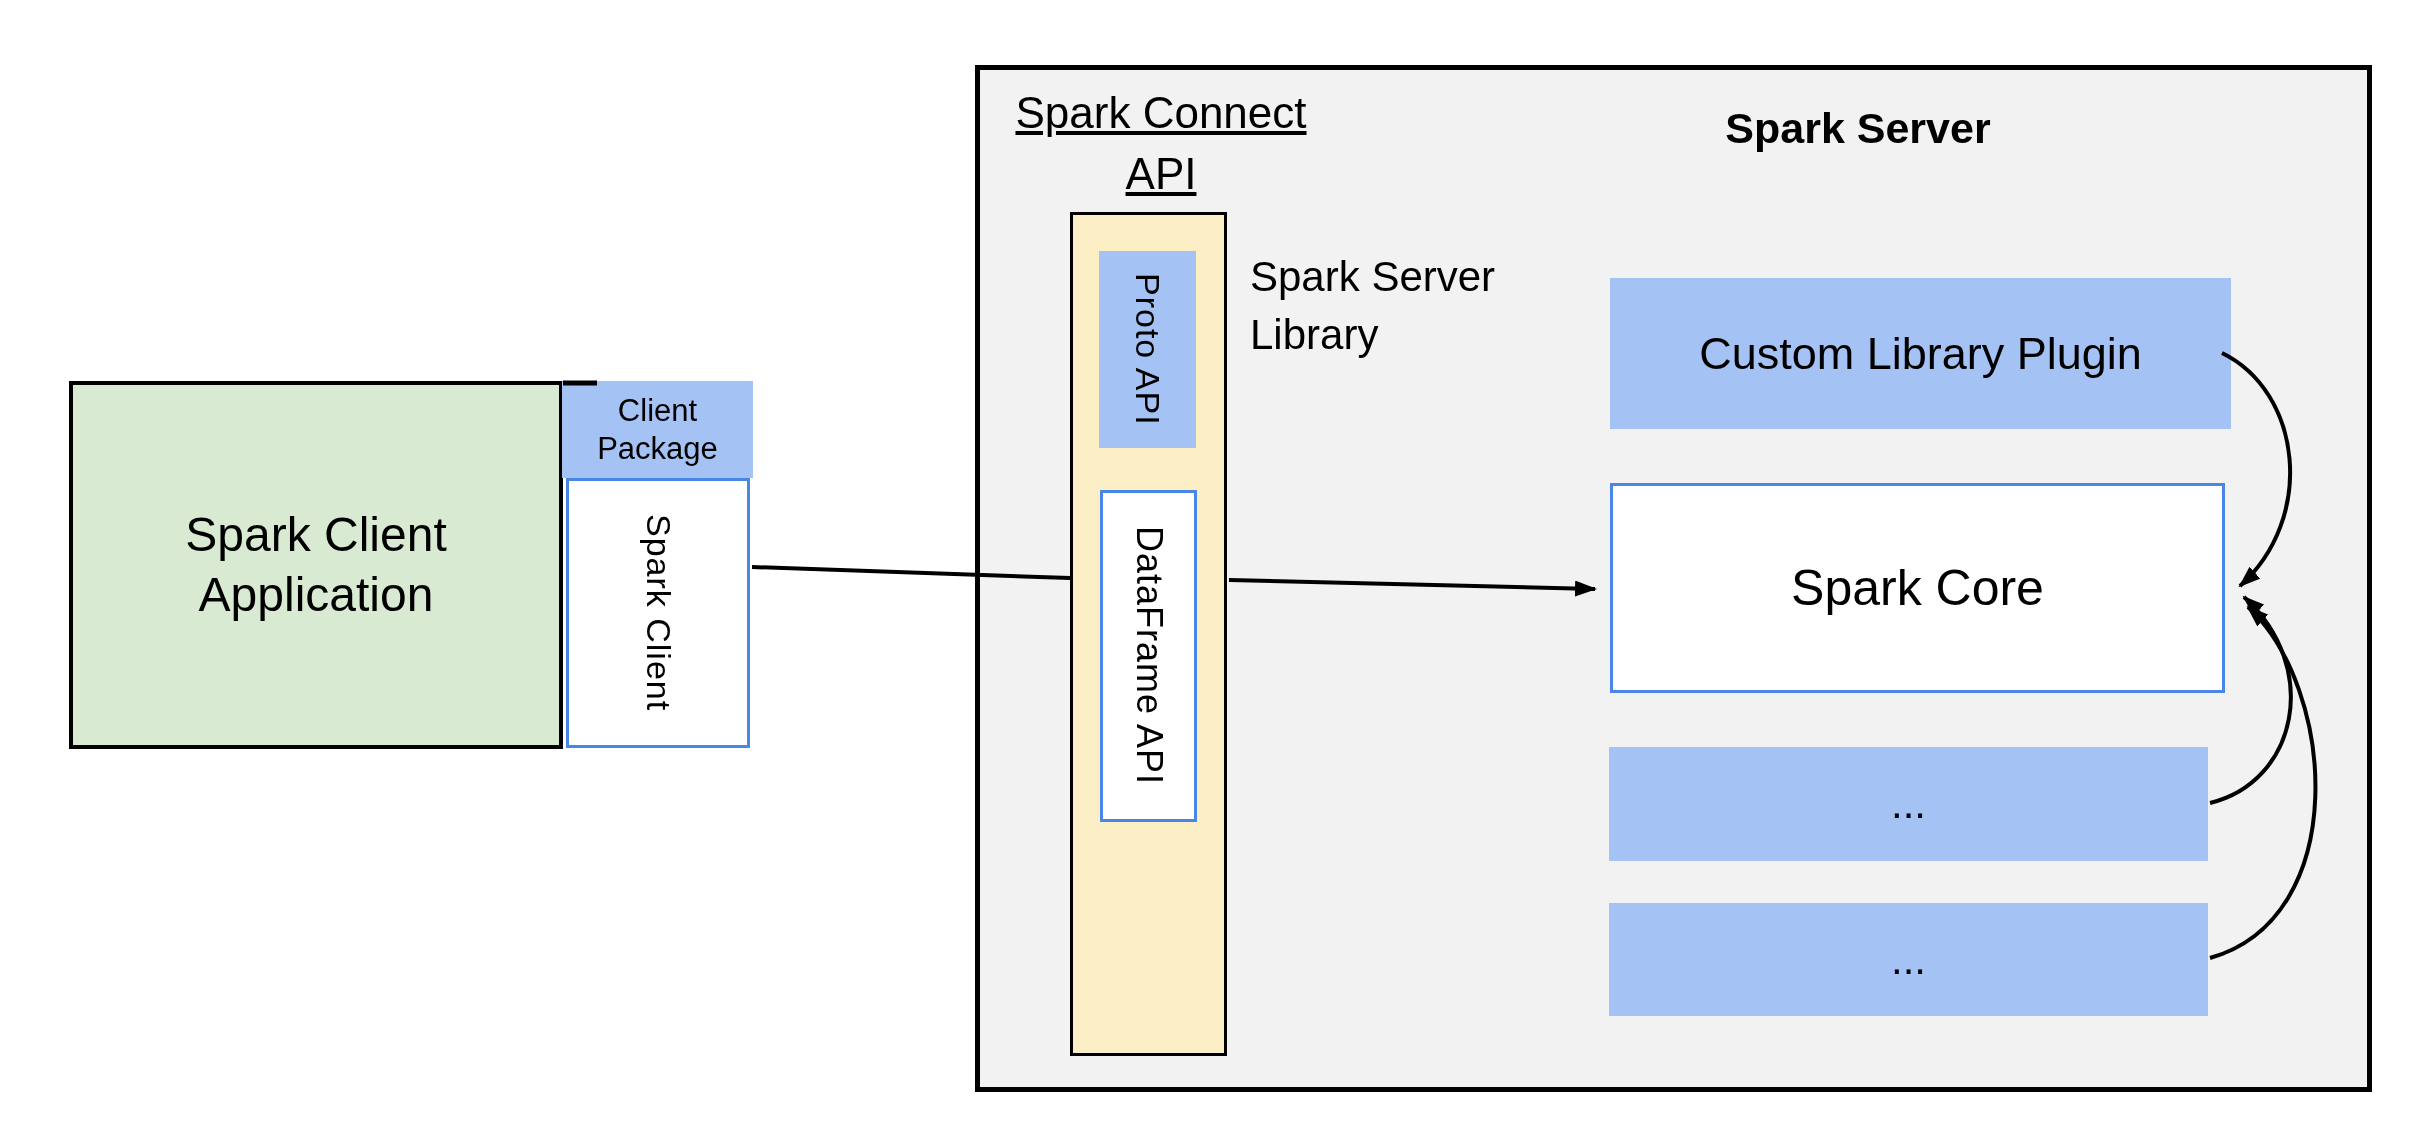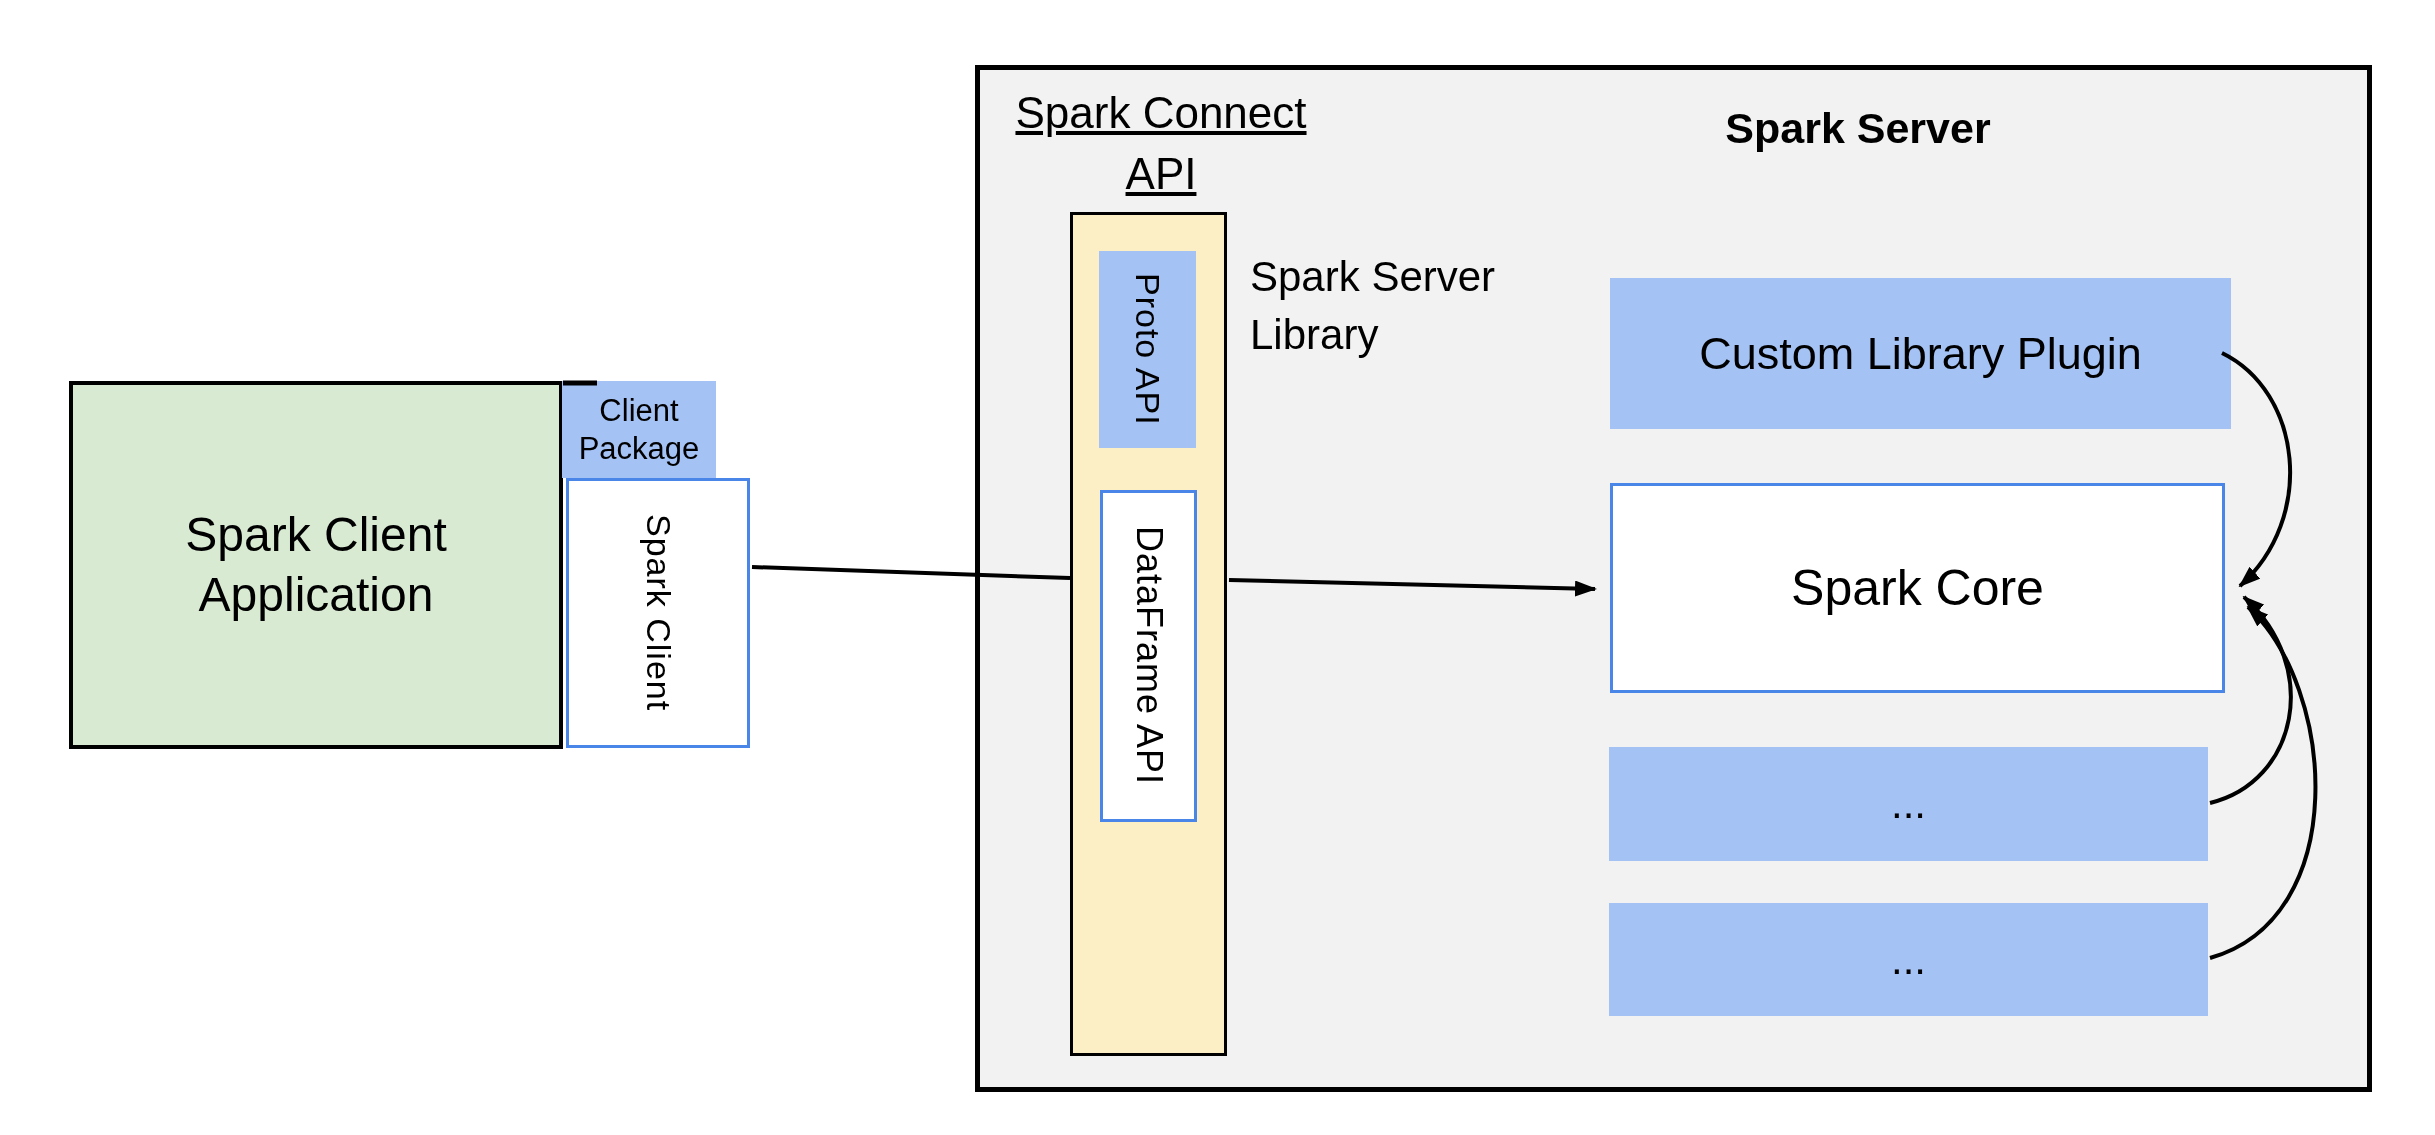--- a/index.html
+++ b/index.html
@@ -12,21 +12,21 @@
     font-family:"Liberation Sans", sans-serif;color:#000;
   }
   .abs{position:absolute;box-sizing:border-box;}
   .center-flex{display:flex;align-items:center;justify-content:center;text-align:center;}
   .pre{white-space:pre-line;}
 
   
   .green-box{left:69px;top:381px;width:494px;height:368px;
     background:var(--green-fill);border:4px solid var(--black);
     font-size:48px;line-height:60px;}
-  .client-package{left:562px;top:381px;width:154px;height:97px;
+  .client-package{left:562px;top:381px;width:191px;height:97px;
     background:var(--blue-fill);font-size:31px;line-height:38px;}
   .spark-client{left:566px;top:478px;width:184px;height:270px;
     background:var(--white-fill);border:3px solid var(--blue-border);}
 
   
   .panel{left:975px;top:65px;width:1397px;height:1027px;
     background:var(--panel-fill);border:5px solid var(--black);}
   .connect-label{left:985px;top:82px;width:352px;height:130px;
     font-size:44px;line-height:61px;text-align:center;text-decoration:underline;}
   .server-title{left:1658px;top:104px;width:400px;height:50px;

